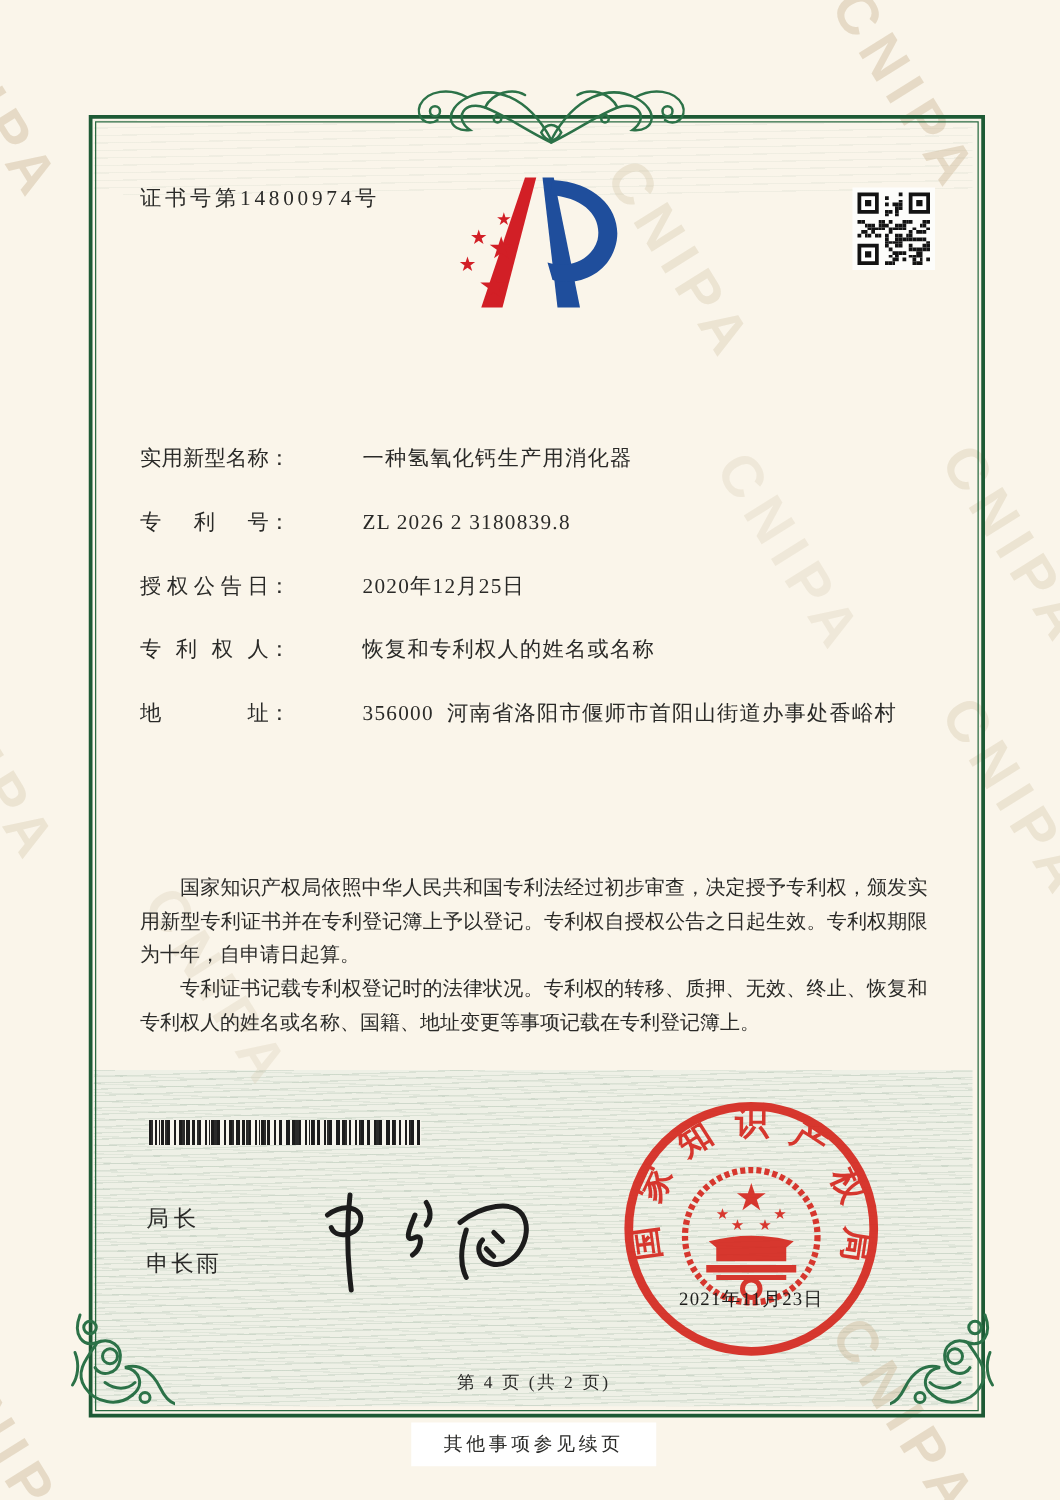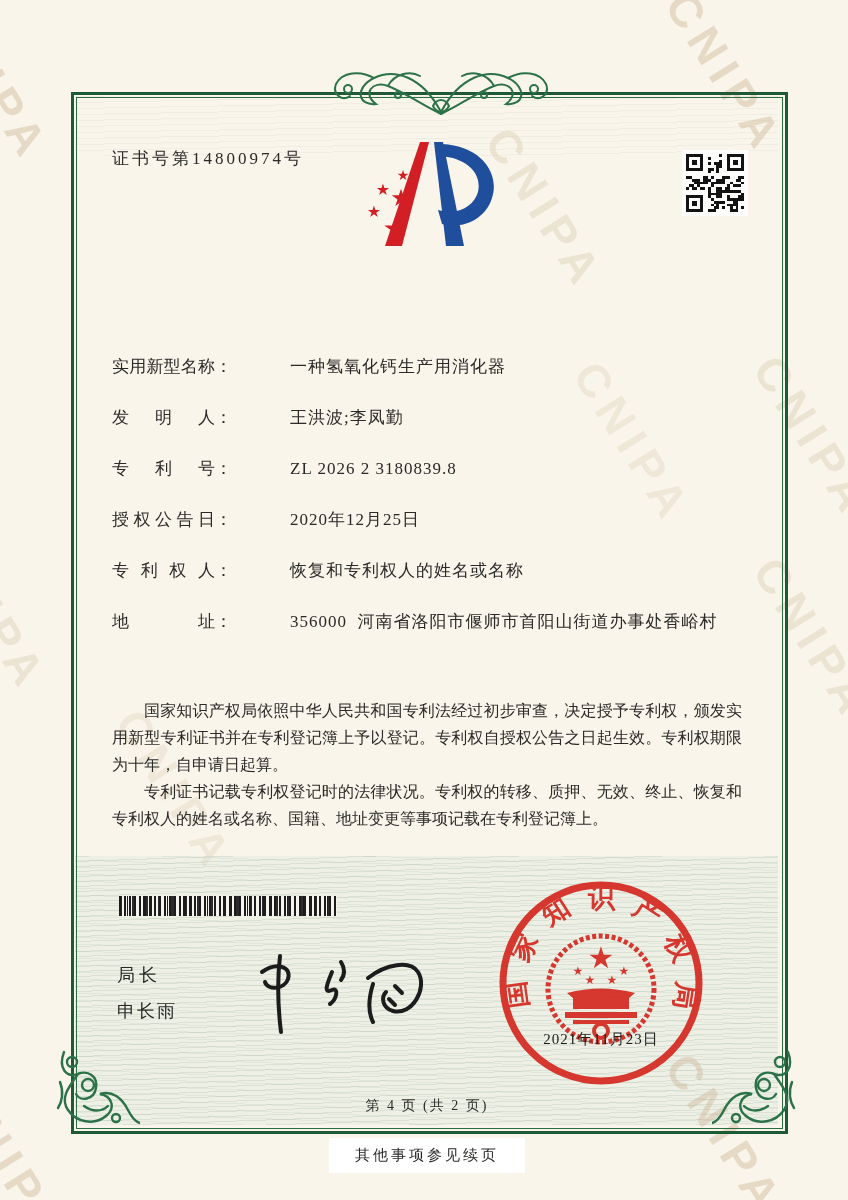--- a/index.html
+++ b/index.html
@@ -606,23 +606,20 @@
       </div>
     <i class="finder f-tl"></i>
     <i class="finder f-tr"></i>
     <i class="finder f-bl"></i>
   </div>
 
 
   <div class="fields">
     <div class="frow">
       <span class="flabel">实用新型名称</span><span class="fcolon">：</span><span class="fvalue">一种氢氧化钙生产用消化器</span>
-    </div>
-    <div class="frow">
-      <span class="flabel">发明人</span><span class="fcolon">：</span><span class="fvalue">王洪波;李凤勤</span>
     </div>
     <div class="frow">
       <span class="flabel">专利号</span><span class="fcolon">：</span><span class="fvalue">ZL 2026 2 3180839.8</span>
     </div>
     <div class="frow">
       <span class="flabel">授权公告日</span><span class="fcolon">：</span><span class="fvalue">2020年12月25日</span>
     </div>
     <div class="frow">
       <span class="flabel">专利权人</span><span class="fcolon">：</span><span class="fvalue">恢复和专利权人的姓名或名称</span>
     </div>

